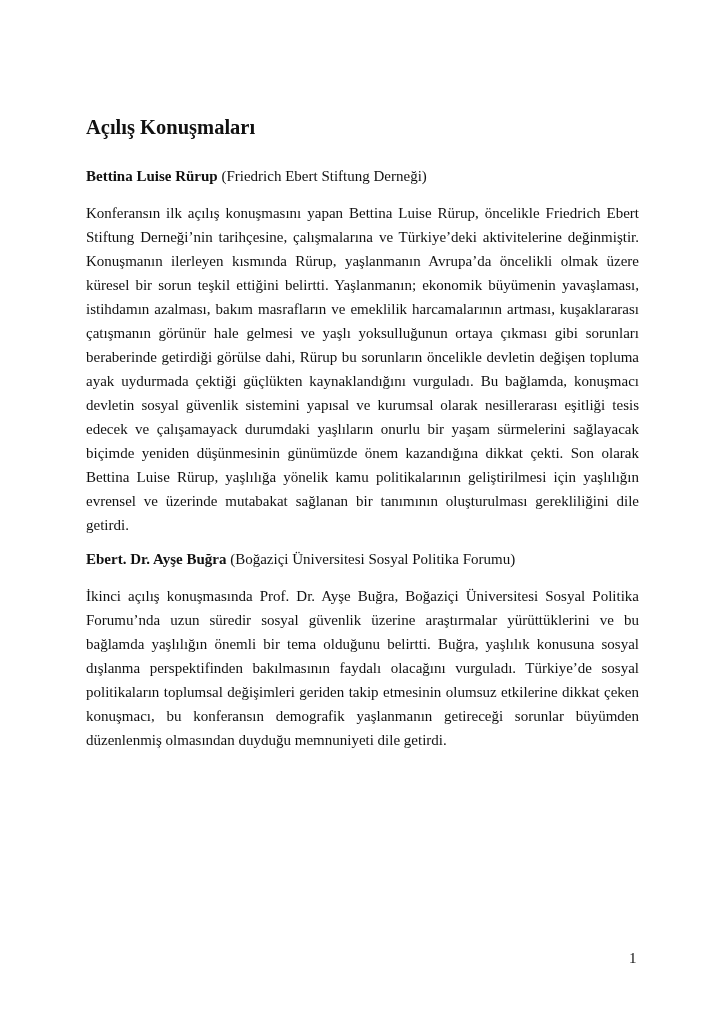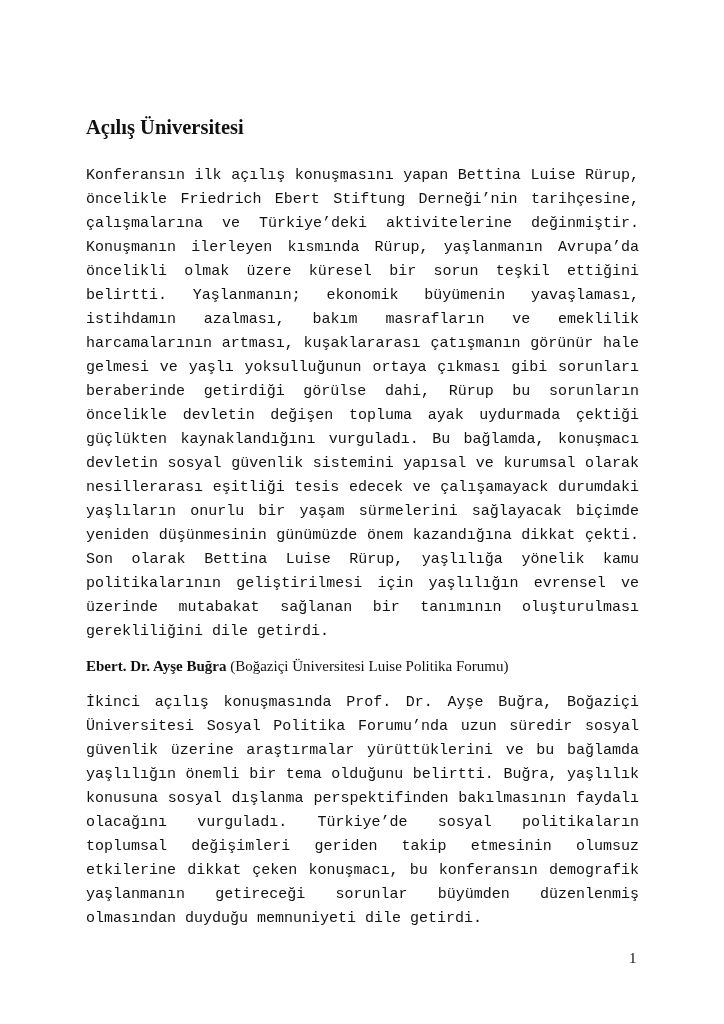--- a/index.html
+++ b/index.html
@@ -31,35 +31,35 @@
     font-size: 15px;
     line-height: 24px;
     margin: 0 0 13px 0;
   }
   .speaker b { font-weight: bold; }
   .para {
     font-size: 15px;
     line-height: 24px;
     text-align: justify;
     margin: 7px 0 10px 0;
-    font-family: Liberation Mono, monospace;
   }
   .page-number {
     position: absolute;
     left: 629px;
     top: 948px;
     font-size: 15px;
     line-height: 20px;
   }
 </style>
 </head>
 <body>
 
 <div class="page">
-  <h1 class="title">Açılış Üniversitesi</h1>
+  <h1 class="title">Açılış Konuşmaları</h1>
 
+  <p class="speaker"><b>Bettina Luise Rürup</b><span> (Friedrich Ebert Stiftung Derneği)</span></p>
   <p class="para">Konferansın ilk açılış konuşmasını yapan Bettina Luise Rürup, öncelikle Friedrich Ebert Stiftung Derneği’nin tarihçesine, çalışmalarına ve Türkiye’deki aktivitelerine değinmiştir. Konuşmanın ilerleyen kısmında Rürup, yaşlanmanın Avrupa’da öncelikli olmak üzere küresel bir sorun teşkil ettiğini belirtti. Yaşlanmanın; ekonomik büyümenin yavaşlaması, istihdamın azalması, bakım masrafların ve emeklilik harcamalarının artması, kuşaklararası çatışmanın görünür hale gelmesi ve yaşlı yoksulluğunun ortaya çıkması gibi sorunları beraberinde getirdiği görülse dahi, Rürup bu sorunların öncelikle devletin değişen topluma ayak uydurmada çektiği güçlükten kaynaklandığını vurguladı. Bu bağlamda, konuşmacı devletin sosyal güvenlik sistemini yapısal ve kurumsal olarak nesillerarası eşitliği tesis edecek ve çalışamayack durumdaki yaşlıların onurlu bir yaşam sürmelerini sağlayacak biçimde yeniden düşünmesinin günümüzde önem kazandığına dikkat çekti. Son olarak Bettina Luise Rürup, yaşlılığa yönelik kamu politikalarının geliştirilmesi için yaşlılığın evrensel ve üzerinde mutabakat sağlanan bir tanımının oluşturulması gerekliliğini dile getirdi.</p>
 
-  <p class="speaker"><b>Ebert. Dr. Ayşe Buğra</b><span> (Boğaziçi Üniversitesi Luise Politika Forumu)</span></p>
+  <p class="speaker"><b>Ebert. Dr. Ayşe Buğra</b><span> (Boğaziçi Üniversitesi Sosyal Politika Forumu)</span></p>
   <p class="para">İkinci açılış konuşmasında Prof. Dr. Ayşe Buğra, Boğaziçi Üniversitesi Sosyal Politika Forumu’nda uzun süredir sosyal güvenlik üzerine araştırmalar yürüttüklerini ve bu bağlamda yaşlılığın önemli bir tema olduğunu belirtti. Buğra, yaşlılık konusuna sosyal dışlanma perspektifinden bakılmasının faydalı olacağını vurguladı. Türkiye’de sosyal politikaların toplumsal değişimleri geriden takip etmesinin olumsuz etkilerine dikkat çeken konuşmacı, bu konferansın demografik yaşlanmanın getireceği sorunlar büyümden düzenlenmiş olmasından duyduğu memnuniyeti dile getirdi.</p>
 </div>
 
 <div class="page-number">1</div>
 
 </body></html>

